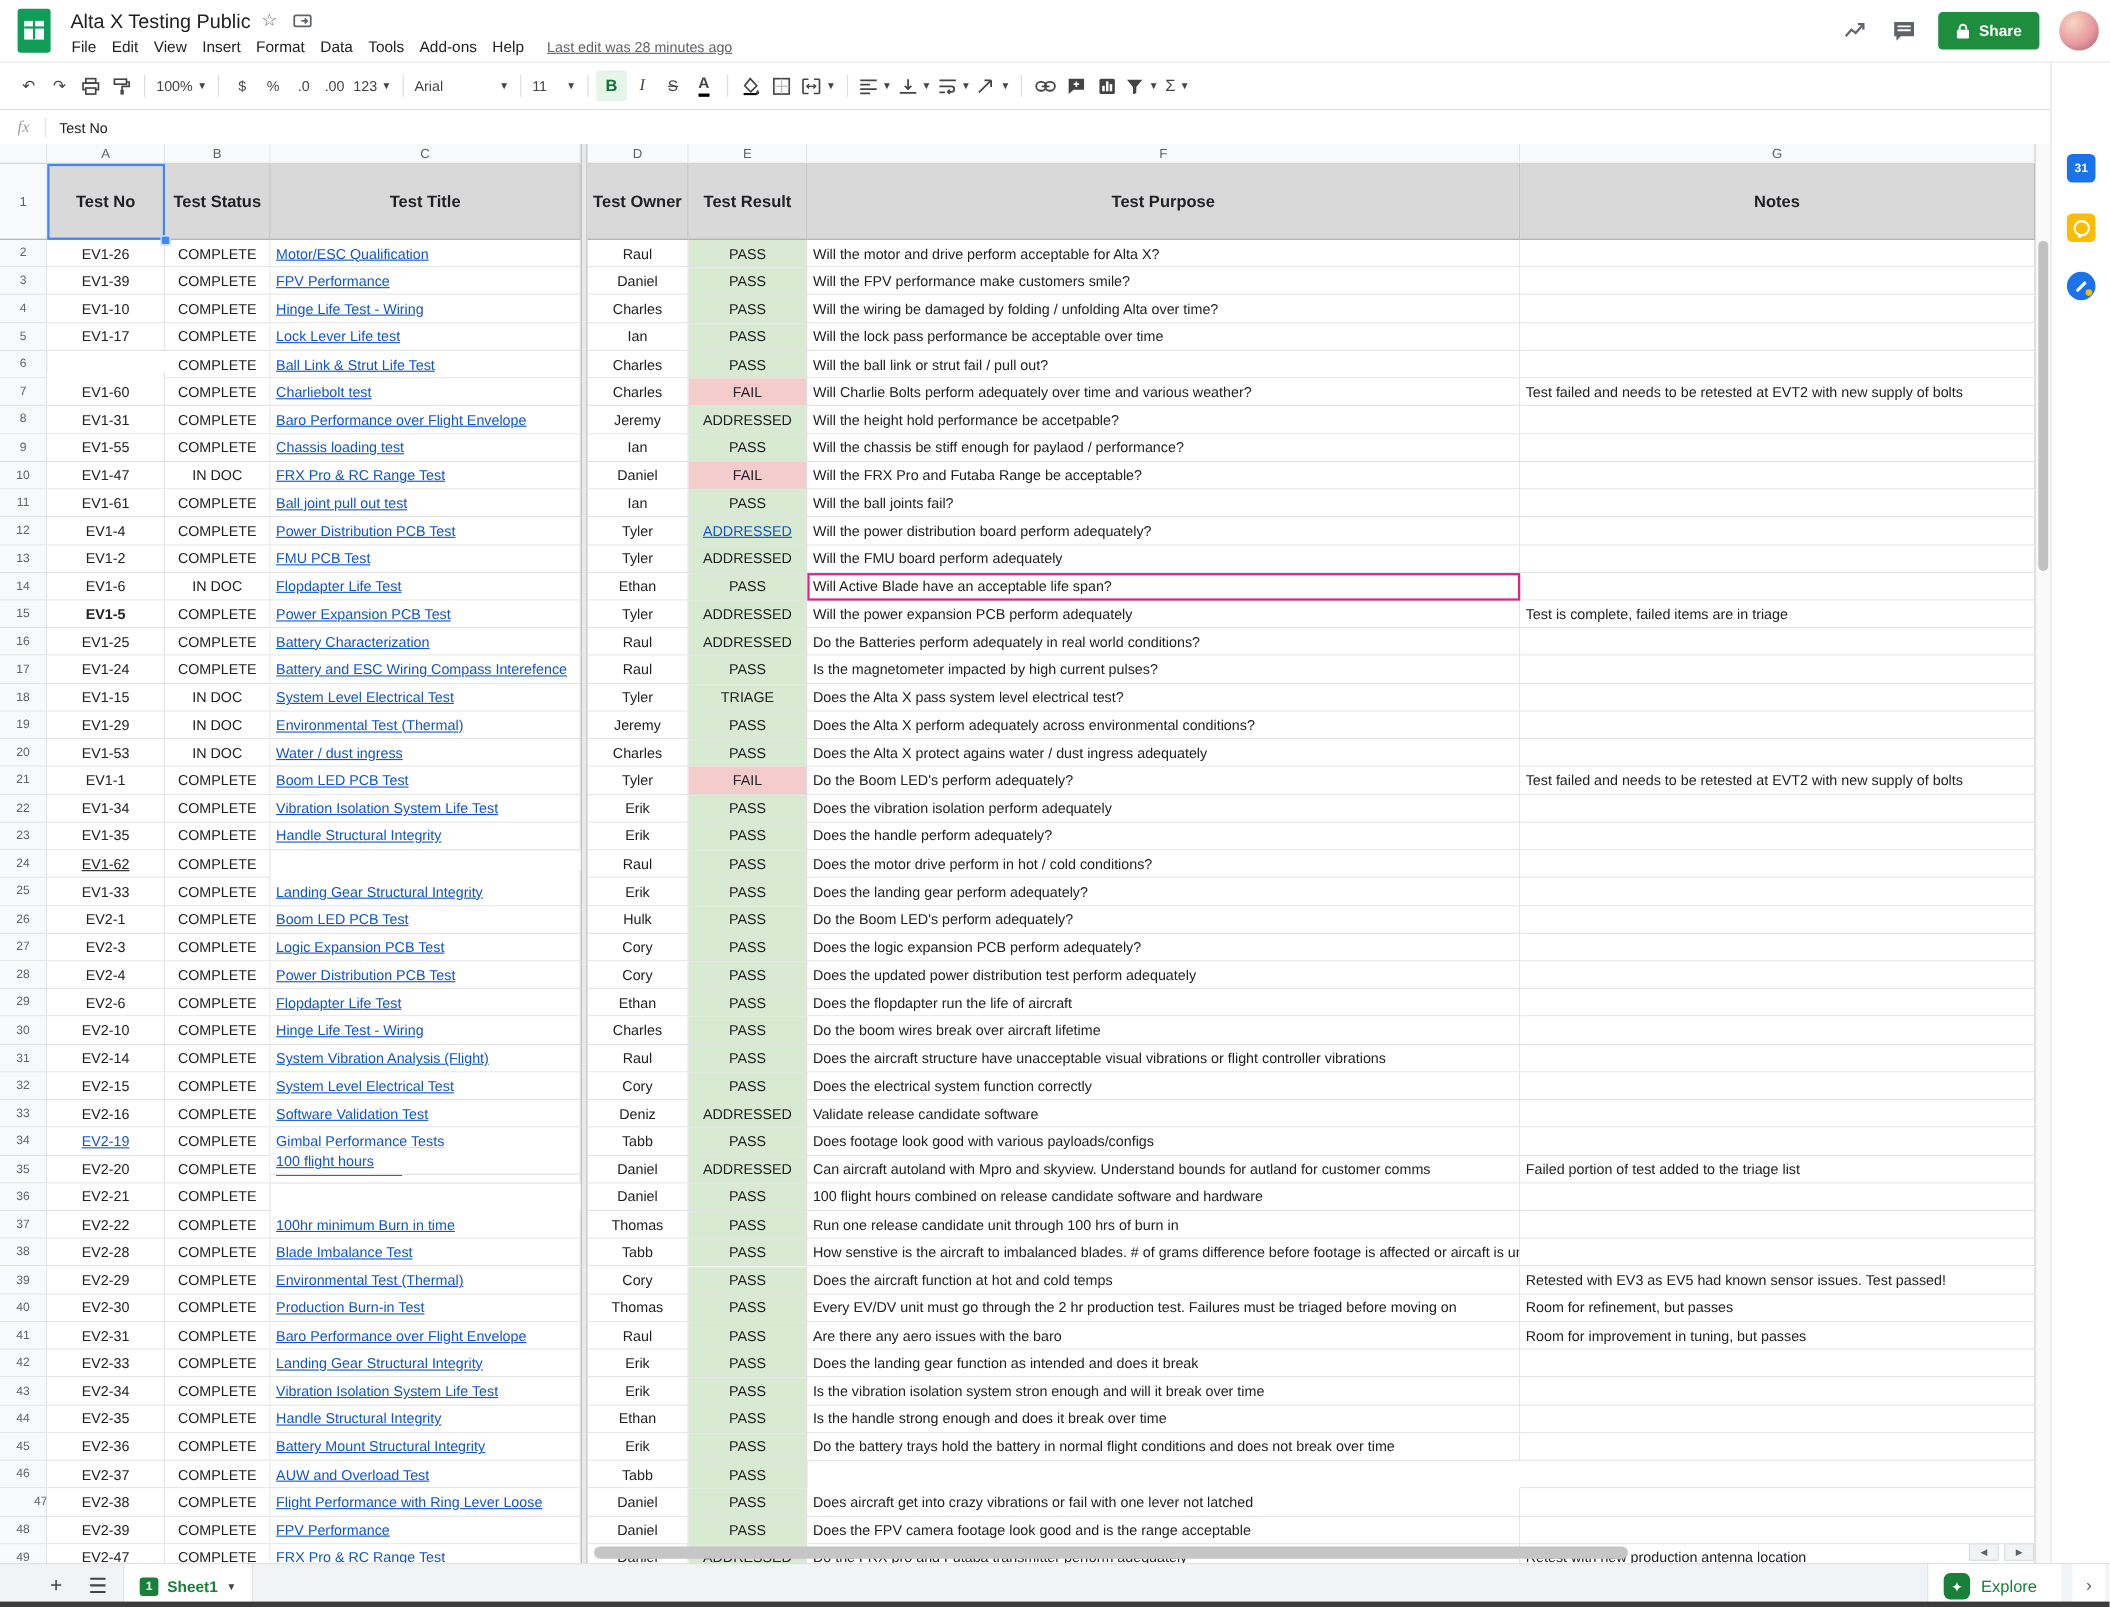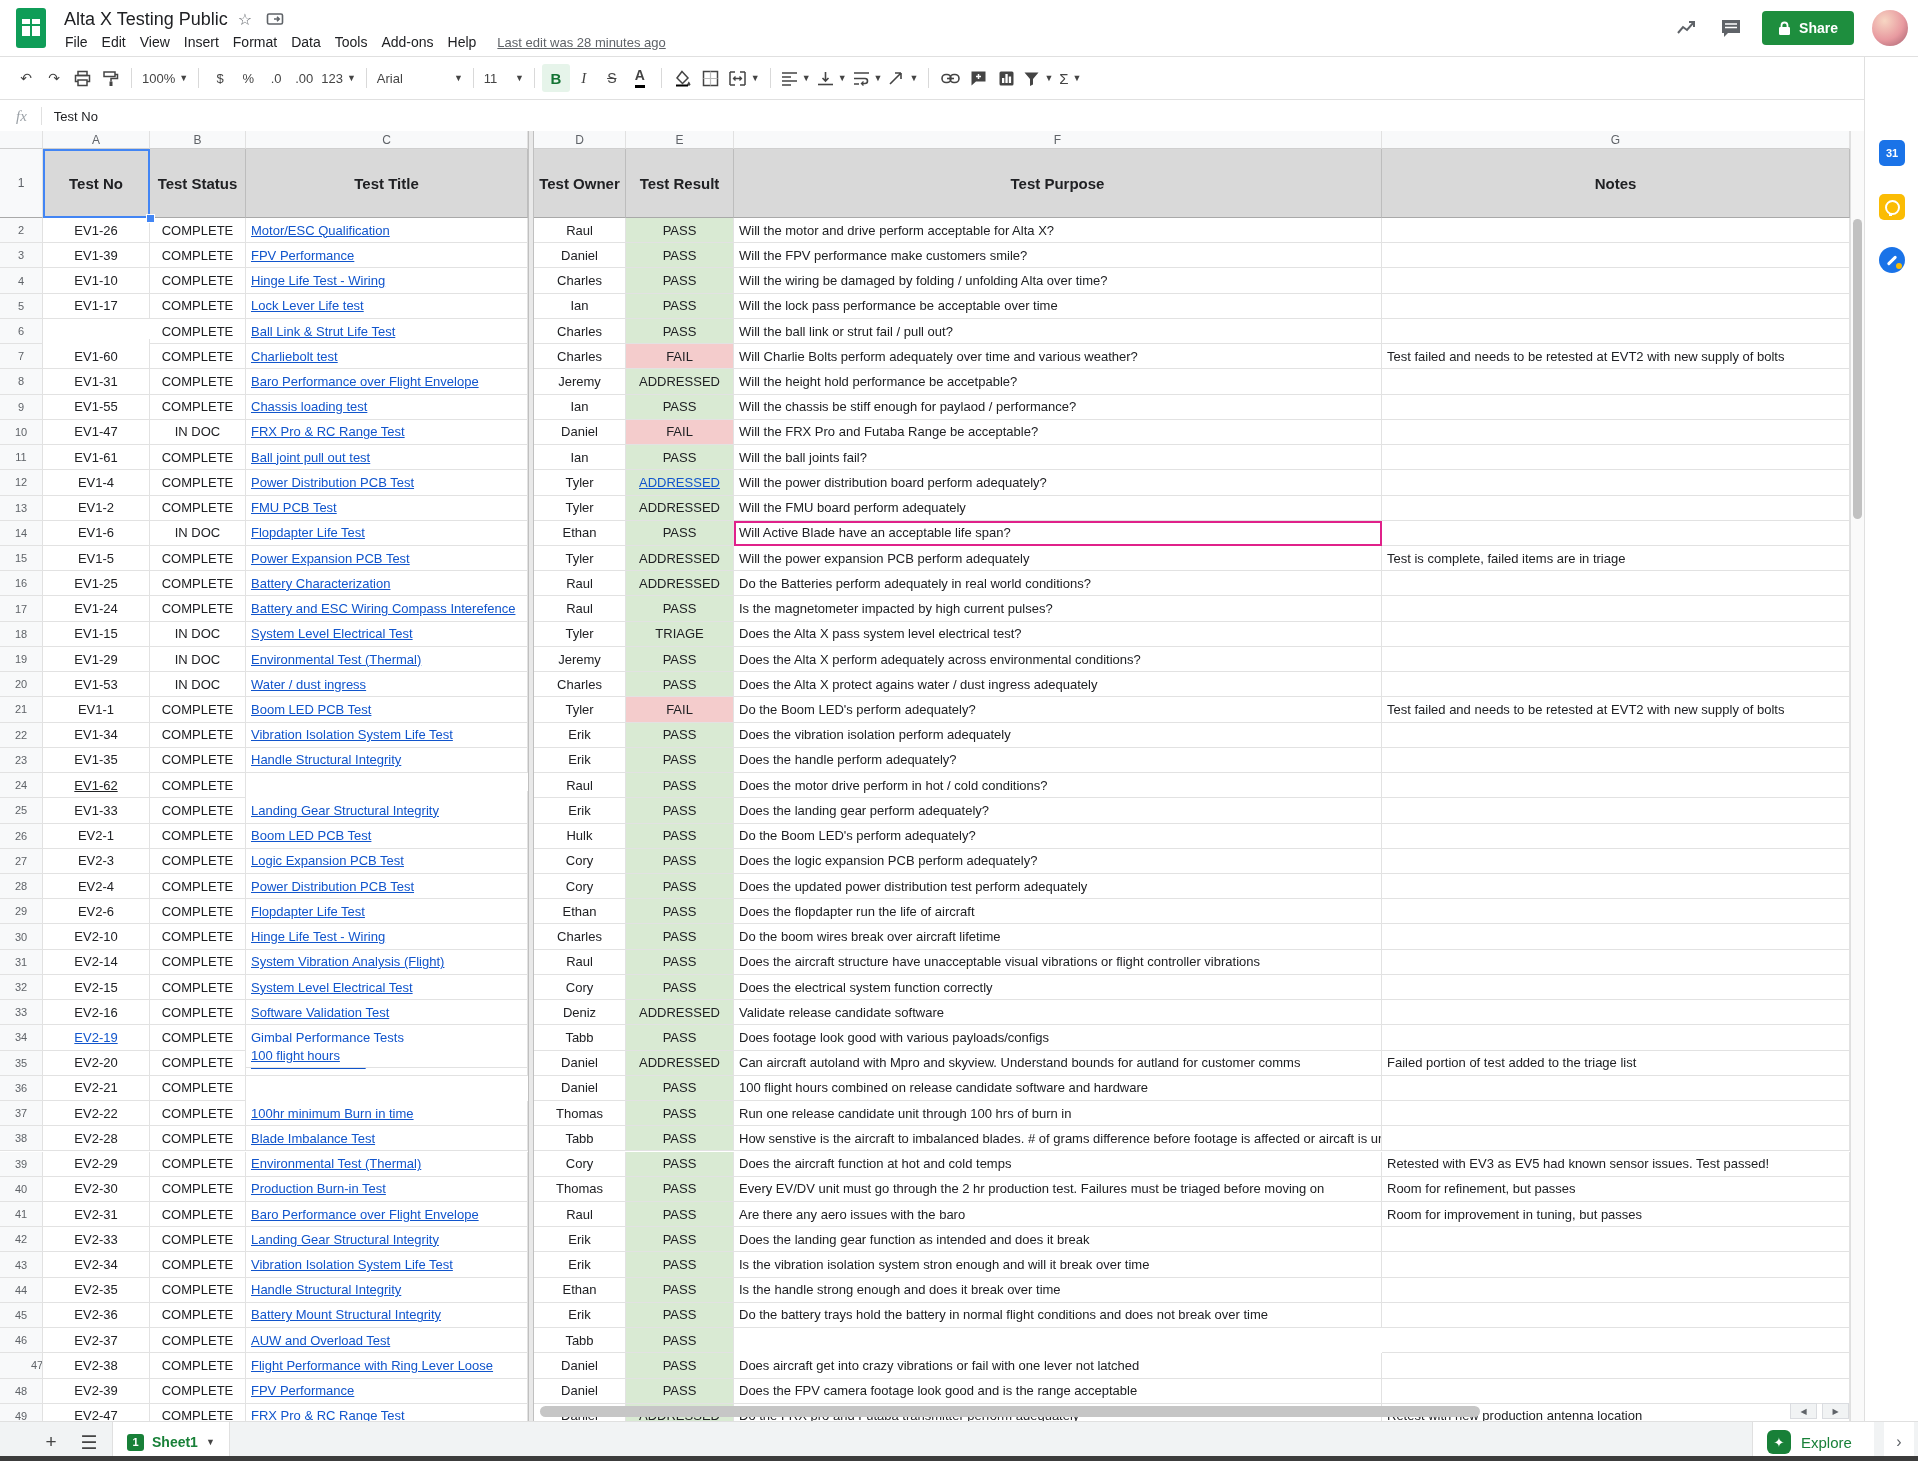--- a/index.html
+++ b/index.html
@@ -465,21 +465,21 @@
           <div class="cell al-l" style="left: 246px; width: 282px; top: 302.76px; height: 25.23px;">
             <span class="link">Flopdapter Life Test</span>
           </div>
           <div class="cell al-c" style="left: 534px; width: 92px; top: 302.76px; height: 25.23px;">Ethan</div>
           <div class="cell al-c bg-g" style="left: 626px; width: 108px; top: 302.76px; height: 25.23px;">PASS</div>
           <div class="cell al-l hl" style="left: 734px; width: 648px; top: 302.76px; height: 25.23px;">Will Active Blade have an acceptable life span?</div>
           <div class="cell al-l" style="left: 1382px; width: 468px; top: 302.76px; height: 25.23px;"></div>
         </div>
         <div>
           <div class="cell rownum" style="left: 0px; width: 43px; top: 327.99px; height: 25.23px;">15</div>
-          <div class="cell al-c" style="left: 43px; width: 107px; top: 327.99px; height: 25.23px;">EV1-5</div>
+          <div class="cell al-c" style="left: 43px; width: 107px; top: 327.99px; height: 25.23px; font-weight: bold;">EV1-5</div>
           <div class="cell al-c" style="left: 150px; width: 96px; top: 327.99px; height: 25.23px;">COMPLETE</div>
           <div class="cell al-l" style="left: 246px; width: 282px; top: 327.99px; height: 25.23px;">
             <span class="link">Power Expansion PCB Test</span>
           </div>
           <div class="cell al-c" style="left: 534px; width: 92px; top: 327.99px; height: 25.23px;">Tyler</div>
           <div class="cell al-c bg-g" style="left: 626px; width: 108px; top: 327.99px; height: 25.23px;">ADDRESSED</div>
           <div class="cell al-l" style="left: 734px; width: 648px; top: 327.99px; height: 25.23px;">Will the power expansion PCB perform adequately</div>
           <div class="cell al-l" style="left: 1382px; width: 468px; top: 327.99px; height: 25.23px;">Test is complete, failed items are in triage</div>
         </div>
         <div>

